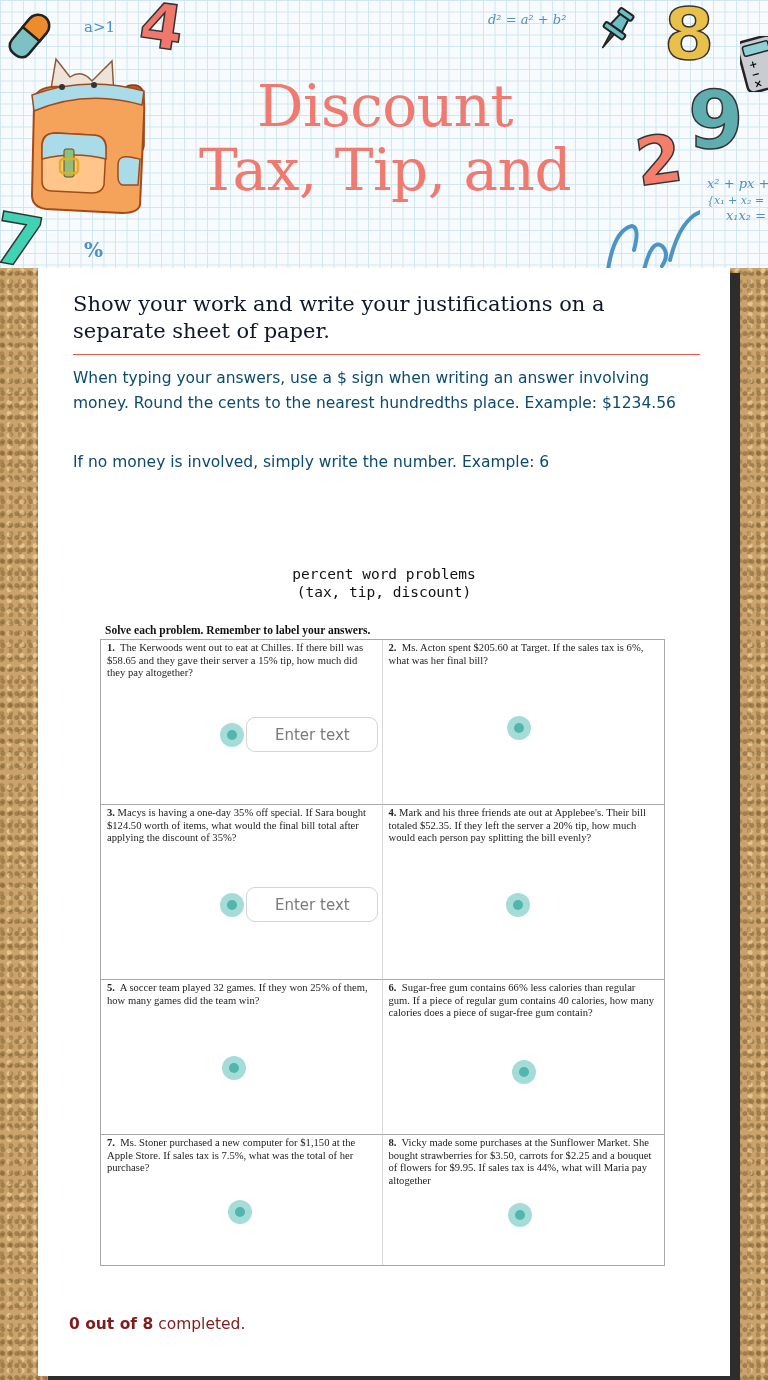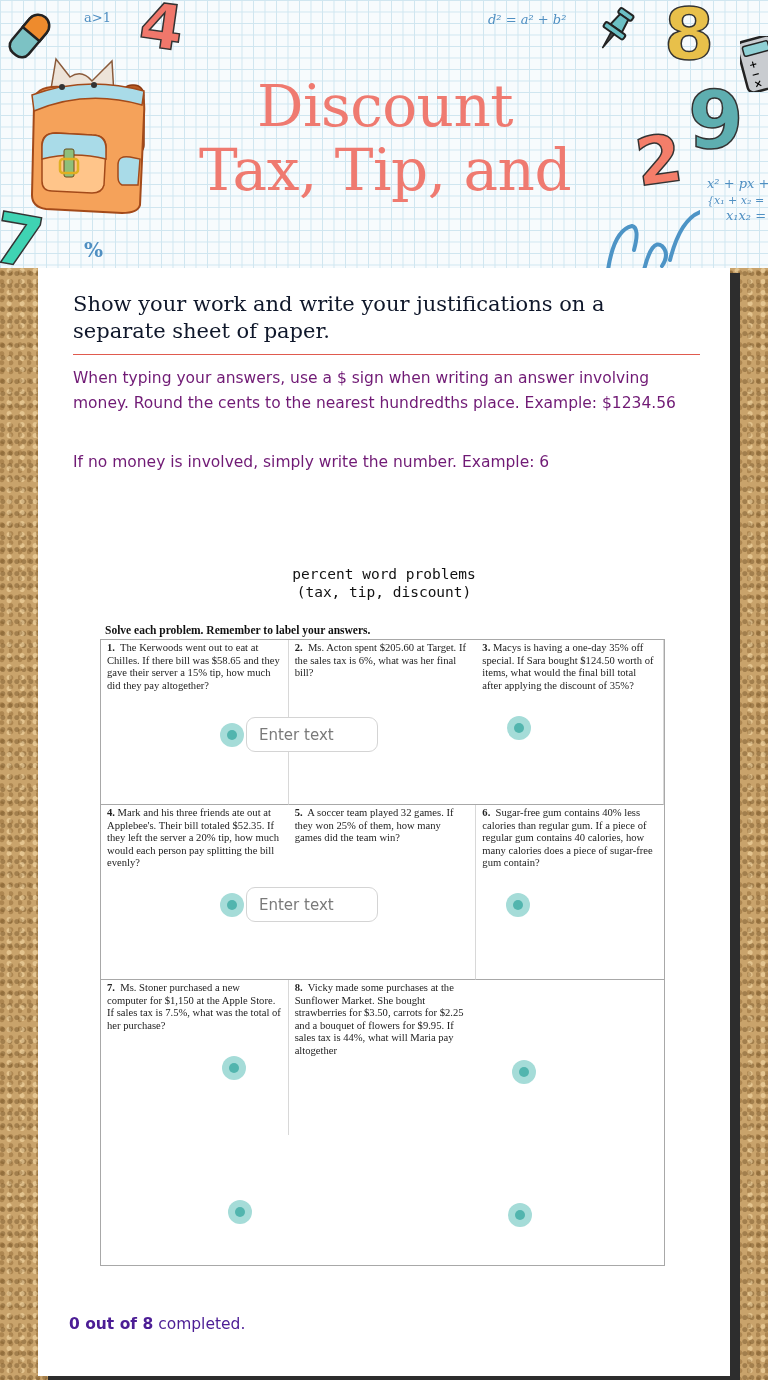--- a/index.html
+++ b/index.html
@@ -55,21 +55,21 @@
       position: absolute; left: 73px; top: 291px; width: 600px;
       font-family: "DejaVu Serif", serif; color: #0f172a;
       font-size: 21px; line-height: 27px;
     }
     .divider {
       position: absolute; left: 73px; top: 354px; width: 627px; height: 1px;
       background: #e05a4e;
     }
     .para {
       position: absolute; left: 73px; width: 630px;
-      font-family: "DejaVu Sans", sans-serif; color: #701a75;
+      font-family: "DejaVu Sans", sans-serif; color: #0c4a6e;
       font-size: 15.5px; line-height: 25px;
     }
     .p1 { top: 366px; }
     .p2 { top: 450px; }
 
     
     .ws { position: absolute; left: 99px; top: 525px; width: 570px; height: 745px; }
     .ws-header {
       position: absolute; left: 6px; top: 8px; width: 560px;
       font-family: "Liberation Serif", serif; font-size: 11px; color: #333;
@@ -80,21 +80,21 @@
       position: absolute; left: 0; top: 40px; width: 570px; text-align: center;
       font-family: "DejaVu Sans Mono", monospace; font-size: 14.5px; line-height: 18px; color: #111;
     }
     .ws-instr {
       position: absolute; left: 6px; top: 99px;
       font-family: "Liberation Serif", serif; font-weight: bold; font-size: 11.5px; color: #111;
     }
     .ws-grid {
       position: absolute; left: 1px; top: 114px; width: 565px; height: 627px;
       border: 1.5px solid #a8a8a8;
-      display: grid; grid-template-columns: 1fr 1fr 1fr; grid-template-rows: 165px 175px 155px 1fr;
+      display: grid; grid-template-columns: 1fr 1fr; grid-template-rows: 165px 175px 155px 1fr;
     }
     .cell {
       position: relative; border-right: 1px solid #d8d8d8; border-bottom: 1.5px solid #a8a8a8;
       padding: 2px 6px;
     }
     .cell:nth-child(2n) { border-right: none; }
     .cell:nth-last-child(-n+2) { border-bottom: none; }
     .cell p {
       font-family: "Liberation Serif", serif; font-size: 10.6px; line-height: 12.6px; color: #222;
     }
@@ -104,43 +104,43 @@
     .hotspot {
       position: absolute; width: 24px; height: 24px; border-radius: 50%;
       background: #a5dcd8; display: flex; align-items: center; justify-content: center;
       cursor: pointer;
     }
     .hotspot::after {
       content: ""; width: 10px; height: 10px; border-radius: 50%; background: #52b5ae;
     }
     .answer-input {
       position: absolute; width: 132px; height: 35px; border: 1px solid #d4d4d4;
-      border-radius: 9px; background: #fff; padding-left: 12px;
+      border-radius: 9px; background: #fff; padding-left: 28px;
       font-family: "DejaVu Sans", sans-serif; font-size: 15px; color: #333;
     }
     .answer-input::placeholder { color: #7a7a7a; }
 
     .progress {
       position: absolute; left: 69px; top: 1315px;
-      font-family: "DejaVu Sans", sans-serif; font-size: 15.5px; color: #4c1d95;
+      font-family: "DejaVu Sans", sans-serif; font-size: 15.5px; color: #7f1d1d;
     }
     .progress b { font-weight: bold; }
   </style>
 </head>
 <body>
 
 <div class="banner">
 
   <svg class="deco" style="left:8px;top:12px" width="44" height="50" viewBox="0 0 44 50">
     <g transform="rotate(40 22 25)">
       <rect x="10" y="2" width="22" height="46" rx="9" fill="#7cc2c4" stroke="#222" stroke-width="2.5"></rect>
       <path d="M10 22 V11 a9 9 0 0 1 22 0 V22 Z" fill="#ee8b2d" stroke="#222" stroke-width="2.5"></path>
     </g>
   </svg>
-  <span class="formula" style="left:84px;top:10px;font-size:13px;font-style:normal;">a&gt;1</span>
+  <span class="formula" style="left:84px;top:18px;font-size:15px;font-style:normal;">a&gt;1</span>
   <span class="big-digit" style="left:140px;top:-10px;font-size:62px;color:#f0776b;transform:rotate(8deg);">4</span>
 
   <svg class="deco" style="left:22px;top:55px" width="132" height="160" viewBox="0 0 132 160">
     <path d="M28 40 L34 4 L48 22 Q60 14 70 26 L90 6 L92 40 Z" fill="#ede3d8" stroke="#8a5a3a" stroke-width="1.5"></path>
     <rect x="100" y="30" width="22" height="70" rx="10" fill="#b85a22" stroke="#8a3a12" stroke-width="1.5"></rect>
     <path d="M12 50 Q10 30 40 32 L112 34 Q124 36 122 60 L118 150 Q116 158 100 158 L24 154 Q10 152 10 140 Z" fill="#f5a25a" stroke="#a34a1a" stroke-width="2"></path>
     <path d="M10 40 Q64 20 122 36 L120 50 Q64 34 12 56 Z" fill="#a9dbe8" stroke="#a34a1a" stroke-width="1.5"></path>
     <circle cx="40" cy="32" r="3" fill="#333"></circle>
       <circle cx="72" cy="30" r="3" fill="#333"></circle>
     <path d="M20 90 Q20 78 34 78 L70 80 Q84 80 84 92 L82 130 Q80 138 70 138 L30 136 Q20 136 20 126 Z" fill="#ffc58a" stroke="#a34a1a" stroke-width="1.5"></path>
@@ -219,21 +219,21 @@
     <div class="cell">
         <p><b>3.</b> <span>Macys is having a one-day 35% off special.  If Sara bought $124.50 worth of items, what would the final bill total after applying the discount of 35%?</span></p>
       </div>
     <div class="cell">
         <p><b>4.</b> <span>Mark and his three friends ate out at Applebee's.  Their bill totaled $52.35.  If they left the server a 20% tip, how much would each person pay splitting the bill evenly?</span></p>
       </div>
     <div class="cell">
         <p><b>5.</b>&nbsp; <span>A soccer team played 32 games.  If they won 25% of them, how many games did the team win?</span></p>
       </div>
     <div class="cell">
-        <p><b>6.</b>&nbsp; <span>Sugar-free gum contains 40% less calories than regular gum.  If a piece of regular gum contains 40 calories, how many calories does a piece of sugar-free gum contain?</span></p>
+        <p><b>6.</b>&nbsp; <span>Sugar-free gum contains 66% less calories than regular gum.  If a piece of regular gum contains 40 calories, how many calories does a piece of sugar-free gum contain?</span></p>
       </div>
     <div class="cell">
         <p><b>7.</b>&nbsp; <span>Ms. Stoner purchased a new computer for $1,150 at the Apple Store.  If sales tax is 7.5%, what was the total of her purchase?</span></p>
       </div>
     <div class="cell">
         <p><b>8.</b>&nbsp; <span>Vicky made some purchases at the Sunflower Market.  She bought strawberries for $3.50, carrots for $2.25 and a bouquet of flowers for $9.95.  If sales tax is 44%, what will Maria pay altogether</span></p>
       </div>
   </div>
 </div>
 

